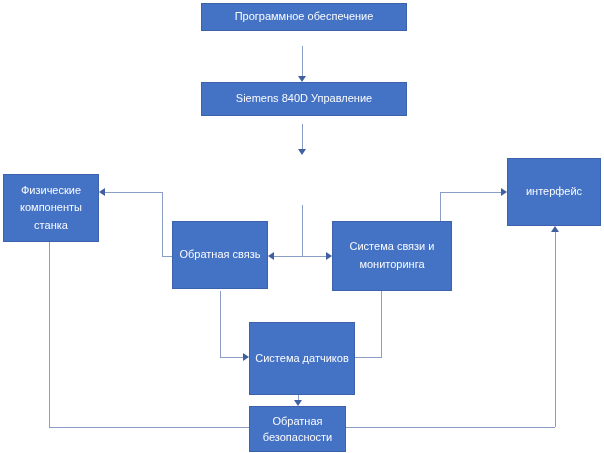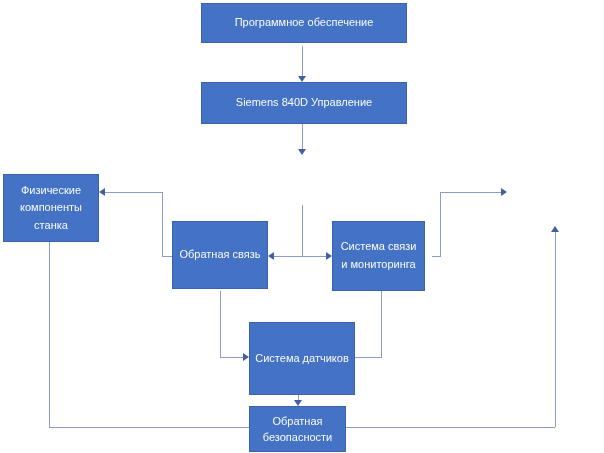--- a/index.html
+++ b/index.html
@@ -32,26 +32,26 @@
   .seg{position:absolute;background:var(--line);z-index:1;}
   .seg.v{width:1px;}
   .seg.h{height:1px;}
   .ar{position:absolute;width:0;height:0;z-index:1;}
   .ar.down{border-left:4px solid transparent;border-right:4px solid transparent;border-top:6px solid var(--arrow);}
   .ar.up{border-left:4px solid transparent;border-right:4px solid transparent;border-bottom:6px solid var(--arrow);}
   .ar.left{border-top:4px solid transparent;border-bottom:4px solid transparent;border-right:6px solid var(--arrow);}
   .ar.right{border-top:4px solid transparent;border-bottom:4px solid transparent;border-left:6px solid var(--arrow);}
 
   
-  #node-software{left:201px;top:3px;width:206px;height:40px;}
-  #node-siemens{left:201px;top:82px;width:206px;height:42px;}
+  #node-software{left:201px;top:3px;width:206px;height:28px;}
+  #node-siemens{left:201px;top:82px;width:206px;height:34px;}
   #node-control{left:201px;top:157px;width:204px;height:48px;}
   #node-physical{left:3px;top:158px;width:96px;height:68px;margin-top:16px;}
   #node-feedback{left:172px;top:221px;width:96px;height:68px;}
-  #node-monitoring{left:332px;top:221px;width:93px;height:70px;text-align:center;}
+  #node-monitoring{left:332px;top:221px;width:120px;height:70px;text-align:center;}
   #node-interface{left:507px;top:158px;width:94px;height:68px;}
   #node-sensors{left:249px;top:322px;width:106px;height:73px;}
   #node-safety{left:249px;top:406px;width:97px;height:46px;line-height:1.5;}
 
   
   #seg-a{left:302px;top:46px;height:30px;}
   #seg-b{left:302px;top:124px;height:25px;}
   #seg-c1{left:302px;top:205px;height:51px;}
   #seg-c2{left:274px;top:256px;width:52px;}
   #seg-d1{left:162px;top:256px;width:10px;}
@@ -126,20 +126,23 @@
   </div>
   <div class="node" id="node-physical">
     <span>Физические компоненты станка</span>
   </div>
   <div class="node" id="node-feedback">
     <span>Обратная связь</span>
   </div>
   <div class="node" id="node-monitoring">
     <span>Система связи и мониторинга</span>
   </div>
+  <div class="node" id="node-interface">
+    <span>интерфейс</span>
+  </div>
   <div class="node" id="node-sensors">
     <span>Система датчиков</span>
   </div>
   <div class="node" id="node-safety">
     <span>Обратная безопасности</span>
   </div>
 
 </div>
 
 </body></html>

